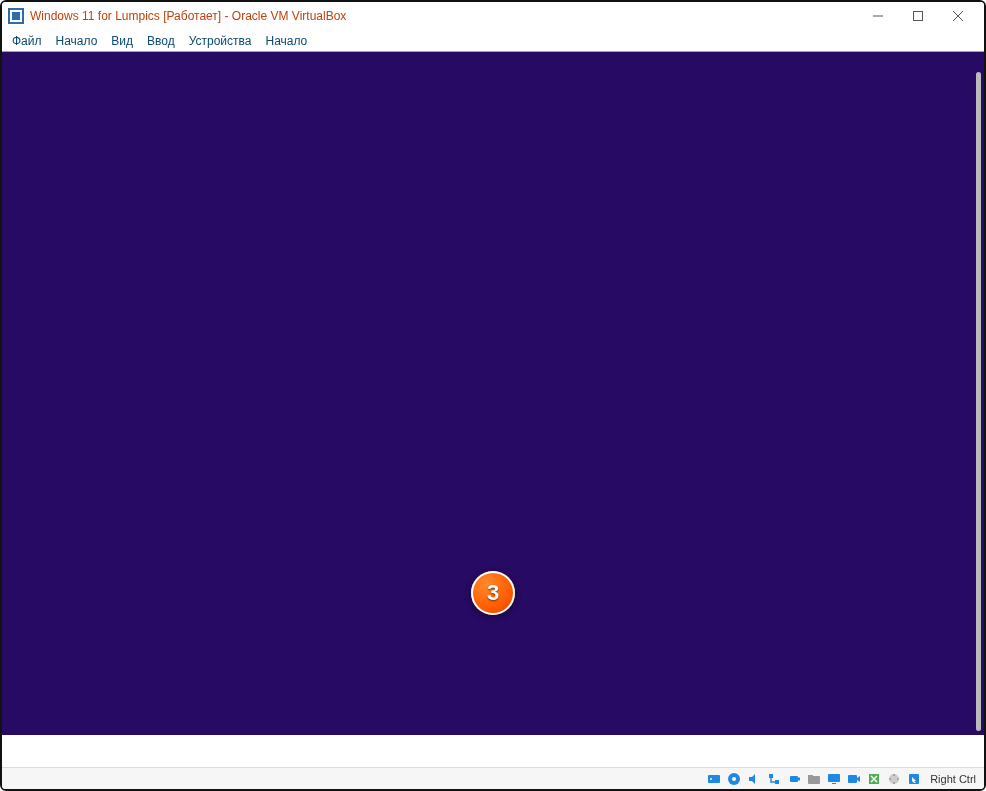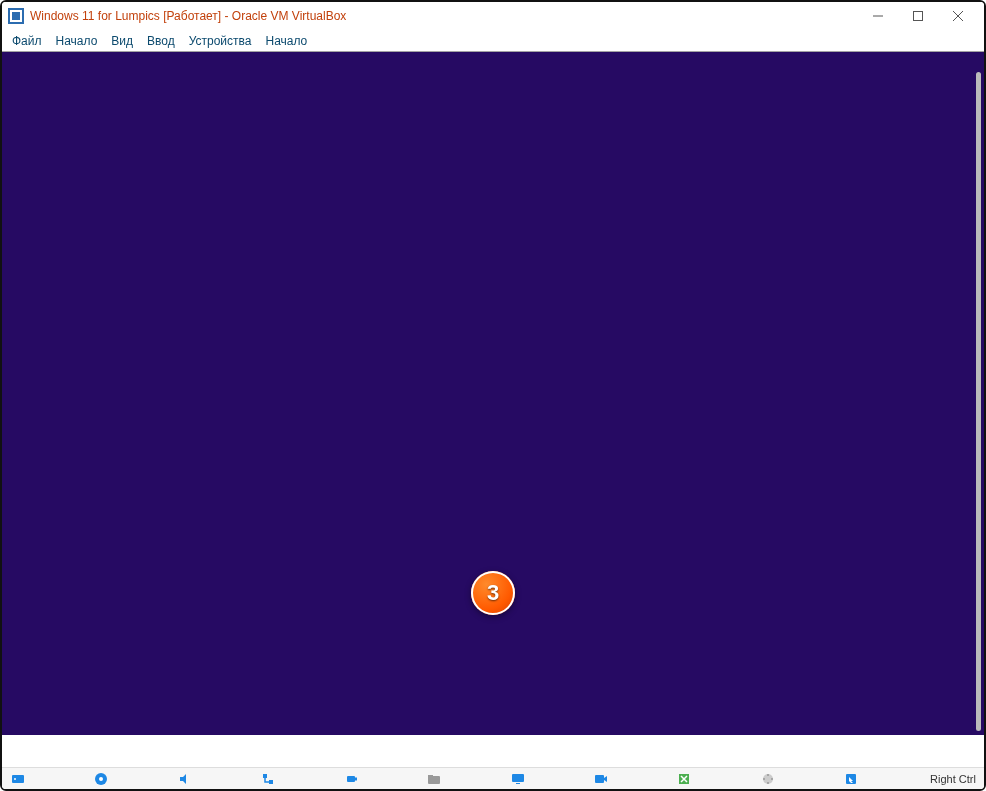--- a/index.html
+++ b/index.html
@@ -100,21 +100,21 @@
 }
 .bottom-gap {
   height: 30px;
   background: #fff;
   flex-shrink: 0;
 }
 .statusbar {
   height: 22px;
   display: flex;
   align-items: center;
-  justify-content: space-between;
+  justify-content: flex-end;
   padding: 0 8px;
   gap: 4px;
   font-size: 11px;
   color: #333;
   background: #f6f6f6;
   border-top: 1px solid #ddd;
   flex-shrink: 0;
 }
 .st-icon {
   width: 16px;

